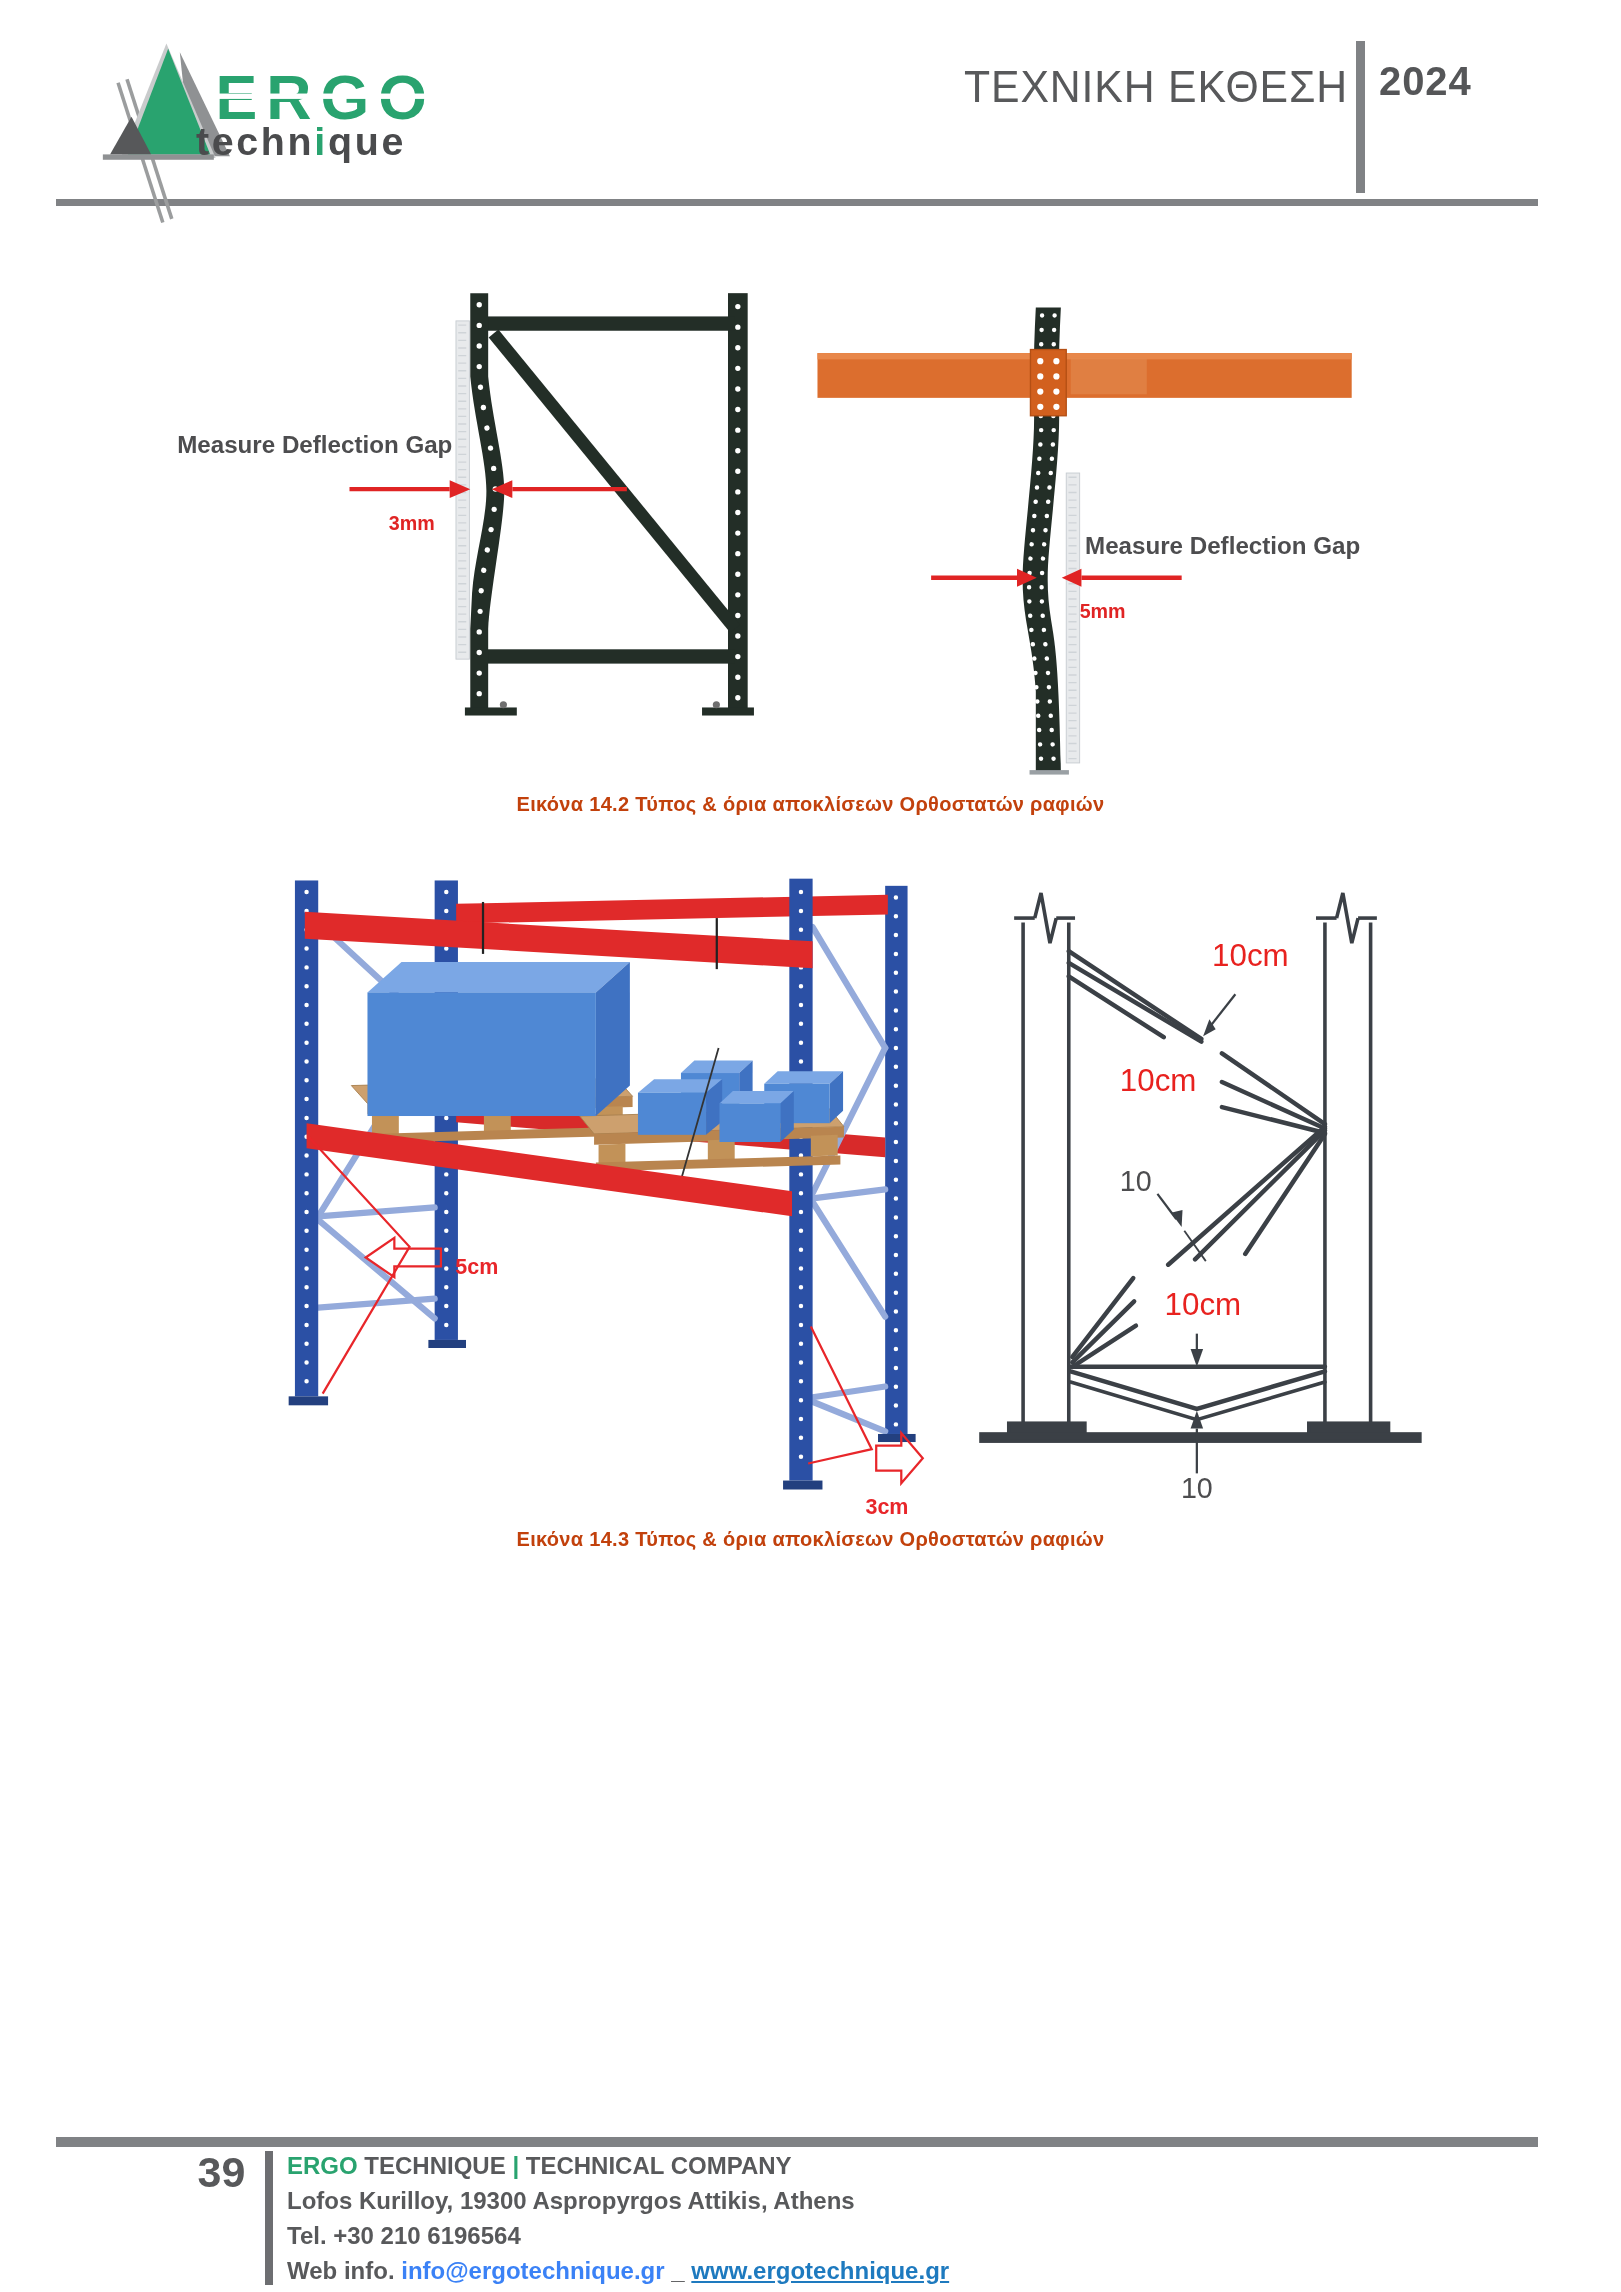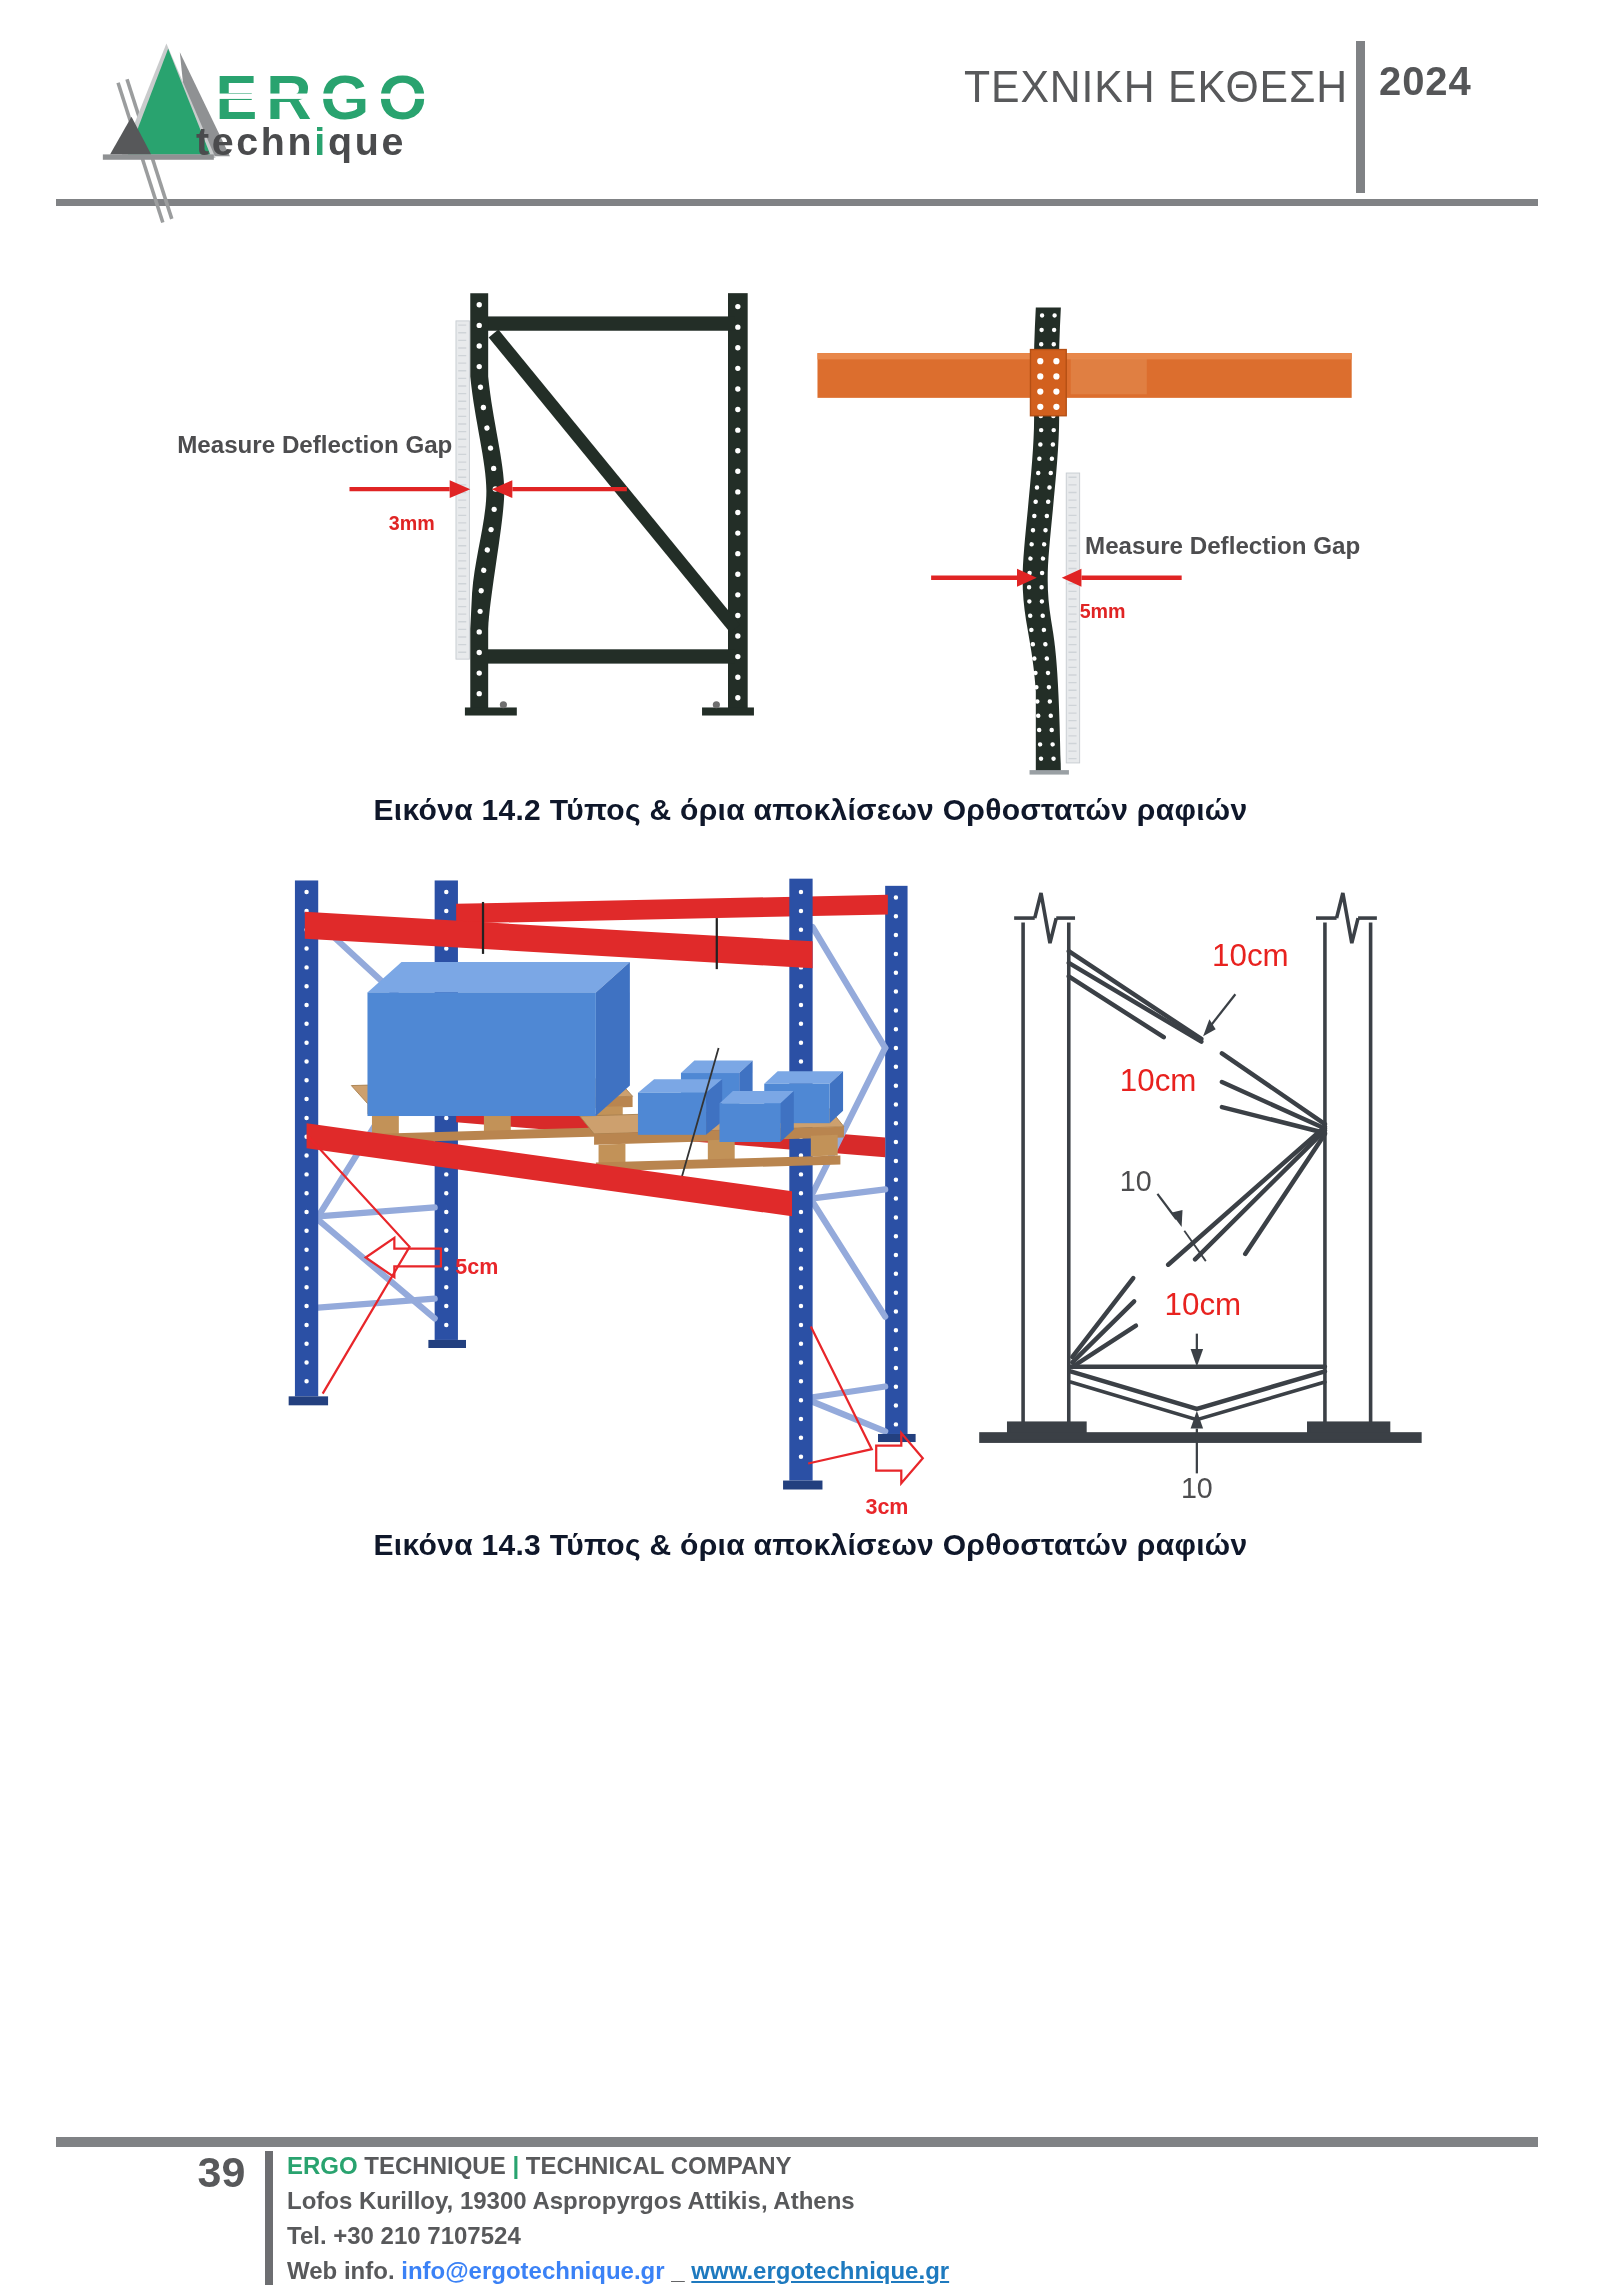--- a/index.html
+++ b/index.html
@@ -35,21 +35,21 @@
     position: absolute; left: 1379px; top: 59px;
     font-size: 40px; font-weight: 700; color: #555658;
     letter-spacing: 0.9px;
   }
 
   
   .fig-svg { position: absolute; }
   .caption {
     position: absolute; left: 0; width: 1621px;
     text-align: center;
-    font-size: 30px; font-weight: 700; color: #0f172a;
+    font-size: 20px; font-weight: 700; color: #c2410c;
     letter-spacing: 0.3px;
   }
   .caption-1 { top: 793px; }
   .caption-2 { top: 1528px; }
 
   
   .footer-rule {
     position: absolute; left: 56px; top: 2137px;
     width: 1482px; height: 9.9px; background: #808285;
   }
@@ -342,21 +342,21 @@
   <div class="footer-vbar"></div>
 
   <div class="footer-text">
     <span class="row">
       <span class="fw-green">ERGO</span>
       <span class="fw-gray">TECHNIQUE</span>
       <span class="fw-green">|</span>
       <span class="fw-gray">TECHNICAL COMPANY</span>
     </span>
     <span class="row fw-bold">Lofos Kurilloy, 19300 Aspropyrgos Attikis, Athens</span>
-    <span class="row fw-bold">Tel. +30 210 7107524</span>
+    <span class="row fw-bold">Tel. +30 210 6196564</span>
     <span class="row">
       <span class="fw-bold">Web info.</span>
       <a href="#" class="link-email">info@ergotechnique.gr</a>
       <span class="sep-dark">_</span>
       <a href="#" class="link-site">www.ergotechnique.gr</a>
     </span>
   </div>
 
 </div>
 

